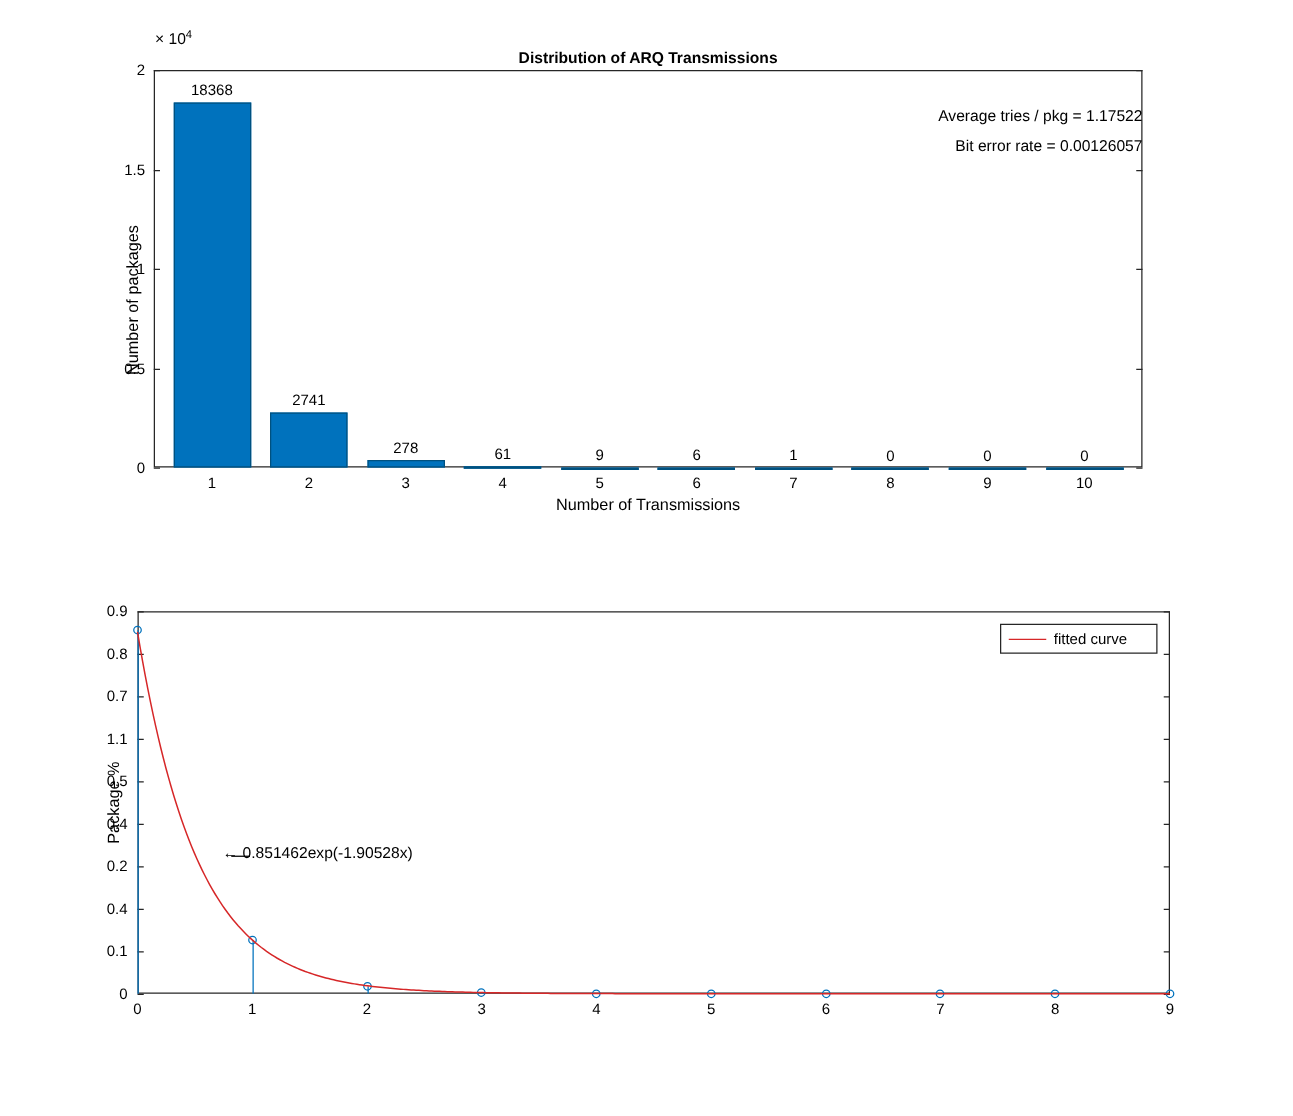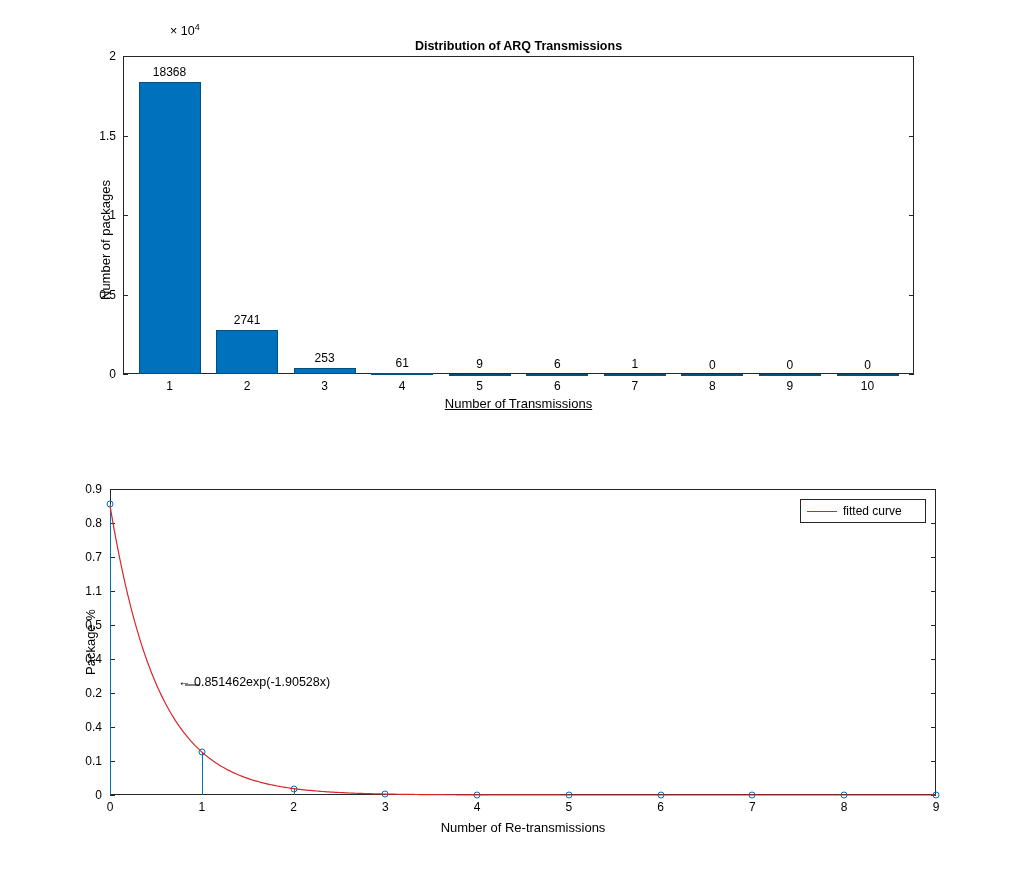--- a/index.html
+++ b/index.html
@@ -101,21 +101,20 @@
     color: #000;
     text-align: center;
     white-space: nowrap;
     transform: translateX(-50%);
   }
   .exp-label {
     position: absolute;
     font-size: 12.5px;
     color: #000;
     white-space: nowrap;
-    margin-left: 46px;
   }
   .annot {
     position: absolute;
     font-size: 12.5px;
     color: #000;
     white-space: nowrap;
     text-align: right;
   }
 
   
@@ -158,27 +157,29 @@
   }
 </style>
 </head>
 <body>
 
 <div class="figure">
 
   <div class="axes" id="ax1" style="left:123px; top:56px; width:791px; height:318px;">
   </div>
   <div class="axes-title" style="left:123px; top:39px; width:791px;">Distribution of ARQ Transmissions</div>
-  <div class="xlabel" style="left:123px; top:396px; width:791px;text-decoration:underline;">Number of Transmissions</div>
+  <div class="xlabel" style="left:123px; top:396px; width:791px;">Number of Transmissions</div>
   <div class="ylabel" style="left:98px; top:300px;">Number of packages</div>
 
   <div class="exp-label" style="left:124px; top:22px;">
     <span>× 10</span><sup style="font-size:9px;">4</sup>
   </div>
 
+  <div class="annot" style="left:614px; top:86px; width:300px;">Average tries / pkg = 1.17522</div>
+  <div class="annot" style="left:614px; top:110px; width:300px;">Bit error rate = 0.00126057</div>
 
   <div class="tick-y" style="left:88px; top:374px; width:28px;">0</div>
   <div class="tick-y" style="left:88px; top:294.5px; width:28px;">0.5</div>
   <div class="tick-y" style="left:88px; top:215px; width:28px;">1</div>
   <div class="tick-y" style="left:88px; top:135.5px; width:28px;">1.5</div>
   <div class="tick-y" style="left:88px; top:56px; width:28px;">2</div>
 
   <div class="tickmark-y" style="left:123px; top:374px;"></div>
   <div class="tickmark-y" style="left:123px; top:294.5px;"></div>
   <div class="tickmark-y" style="left:123px; top:215px;"></div>
@@ -207,32 +208,31 @@
   <div class="bar" style="left:371.2px; width:62px; top:372.9px; height:1.1px;"></div>
   <div class="bar" style="left:448.7px; width:62px; top:373.8px; height:0.2px;"></div>
   <div class="bar" style="left:526.3px; width:62px; top:373.8px; height:0.2px;"></div>
   <div class="bar" style="left:603.8px; width:62px; top:373.9px; height:0.1px;"></div>
   <div class="bar" style="left:681.4px; width:62px; top:374px;   height:0px;"></div>
   <div class="bar" style="left:758.9px; width:62px; top:374px;   height:0px;"></div>
   <div class="bar" style="left:836.5px; width:62px; top:374px;   height:0px;"></div>
 
   <div class="bar-label" style="left:169.5px; top:65px;">18368</div>
   <div class="bar-label" style="left:247.1px; top:313px;">2741</div>
-  <div class="bar-label" style="left:324.6px; top:351px;">253</div>
+  <div class="bar-label" style="left:324.6px; top:351px;">278</div>
   <div class="bar-label" style="left:402.2px; top:356px;">61</div>
   <div class="bar-label" style="left:479.7px; top:357px;">9</div>
   <div class="bar-label" style="left:557.3px; top:357px;">6</div>
   <div class="bar-label" style="left:634.8px; top:357px;">1</div>
   <div class="bar-label" style="left:712.4px; top:358px;">0</div>
   <div class="bar-label" style="left:789.9px; top:358px;">0</div>
   <div class="bar-label" style="left:867.5px; top:358px;">0</div>
 
   <div class="axes" id="ax2" style="left:110px; top:489px; width:826px; height:306px;">
   </div>
-  <div class="xlabel" style="left:110px; top:820px; width:826px;">Number of Re-transmissions</div>
   <div class="ylabel" style="left:83px; top:675px;">Package %</div>
 
   <div class="tick-y" style="left:72px; top:795px; width:30px;">0</div>
   <div class="tick-y" style="left:72px; top:761px; width:30px;">0.1</div>
   <div class="tick-y" style="left:72px; top:727px; width:30px;">0.4</div>
   <div class="tick-y" style="left:72px; top:693px; width:30px;">0.2</div>
   <div class="tick-y" style="left:72px; top:659px; width:30px;">0.4</div>
   <div class="tick-y" style="left:72px; top:625px; width:30px;">0.5</div>
   <div class="tick-y" style="left:72px; top:591px; width:30px;">1.1</div>
   <div class="tick-y" style="left:72px; top:557px; width:30px;">0.7</div>

